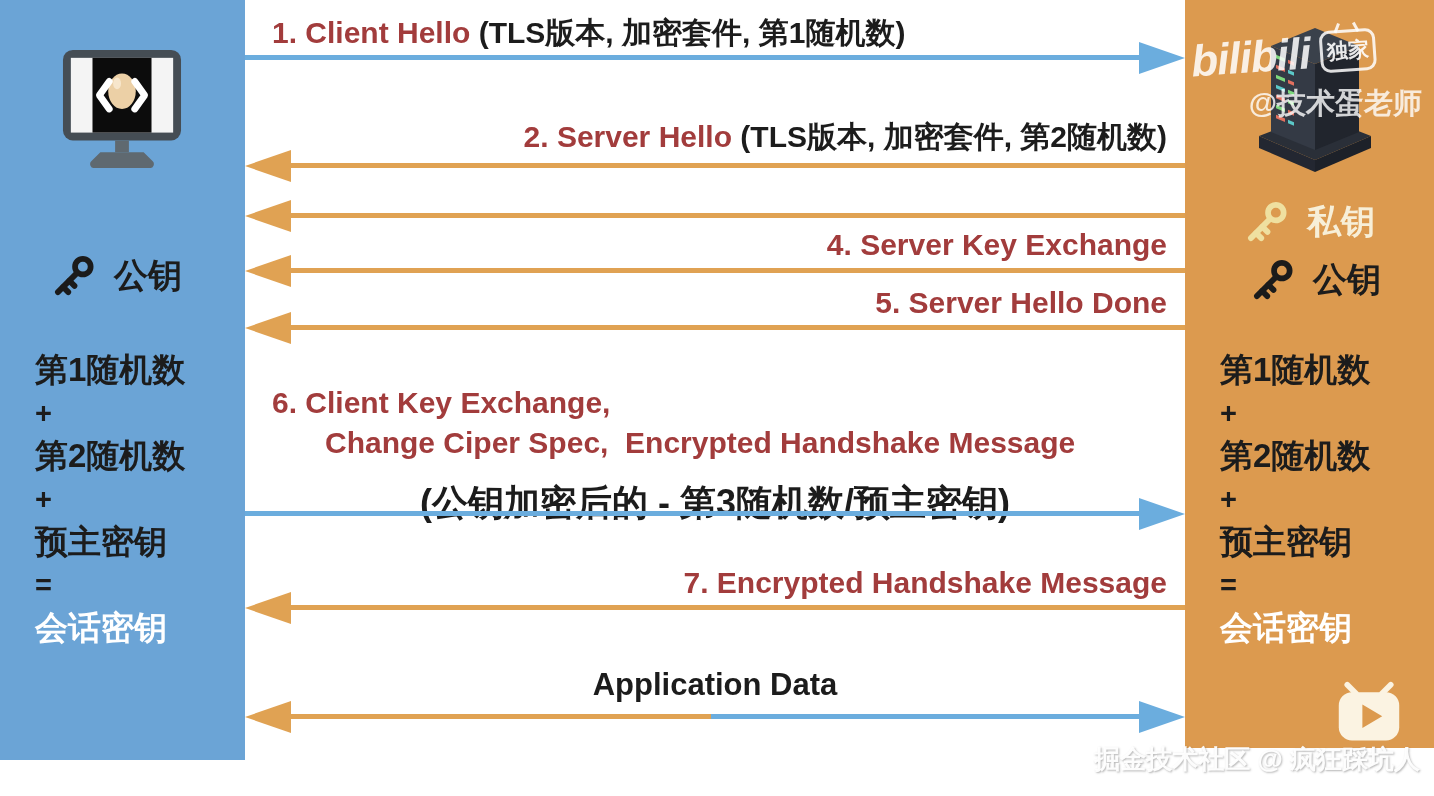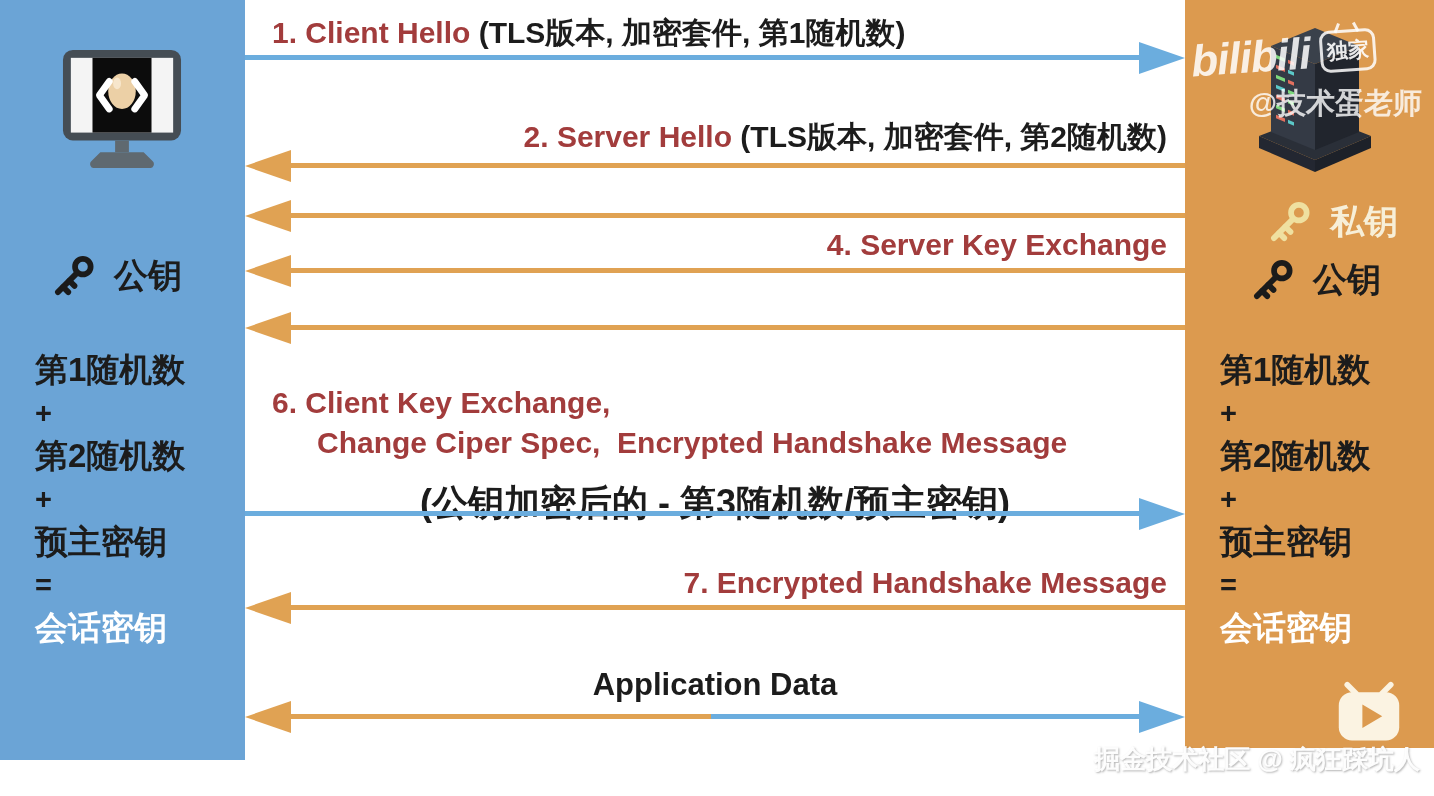--- a/index.html
+++ b/index.html
@@ -38,21 +38,21 @@
   .arrow.dir-left .head{left:0;border-right:46px solid var(--orange-arrow);}
   .arrow.dir-both .shaft.half-left{left:40px;width:426px;background:var(--orange-arrow);}
   .arrow.dir-both .head.hl{left:0;border-right:46px solid var(--orange-arrow);}
   .arrow.dir-both .shaft.half-right{left:466px;right:40px;background:var(--blue-arrow);}
   .arrow.dir-both .head.hr{right:0;border-left:46px solid var(--blue-arrow);}
 
   
   .icon-monitor{position:absolute;left:56px;top:48px;}
   .key-row{position:absolute;display:flex;align-items:center;gap:14px;font-weight:700;font-size:34px;color:var(--ink);}
   .panel.left .key-row{left:48px;top:250px;}
-  .panel.right .key-row.priv{left:79px;top:196px;color:#f7efd8;font-family:Liberation Mono, monospace;}
+  .panel.right .key-row.priv{left:56px;top:196px;color:#f7efd8;font-family:Liberation Mono, monospace;}
   .panel.right .key-row.pub{left:62px;top:254px;}
   .formula{position:absolute;top:350px;left:0;width:100%;font-weight:700;color:var(--ink);padding-left:35px;}
   .formula div{height:43px;font-size:33px;line-height:40px;}
   .formula div.op{font-size:29px;}
   .formula div.session{color:#ffffff;}
 
   
   .icon-server{position:absolute;left:70px;top:24px;}
   .bili-logo{position:absolute;left:6px;top:30px;display:flex;align-items:center;gap:10px;transform:rotate(-4deg);z-index:3;}
   .bili-logo .word{font-size:44px;font-weight:700;font-style:italic;letter-spacing:-1px;color:rgba(255,255,255,.85);}
@@ -132,27 +132,28 @@
       <div class="shaft"></div>
         <div class="head"></div>
     </div>
 
     <div class="msg align-right" style="top:226px;color:var(--red);">4. Server Key Exchange</div>
     <div class="arrow dir-left" style="top:255px;">
       <div class="shaft"></div>
         <div class="head"></div>
     </div>
 
+    <div class="msg align-right" style="top:284px;color:var(--red);">5. Server Hello Done</div>
     <div class="arrow dir-left" style="top:312px;">
       <div class="shaft"></div>
         <div class="head"></div>
     </div>
 
     <div class="msg" style="left:27px;top:384px;color:var(--red);">6. Client Key Exchange,</div>
-    <div class="msg pre" style="left:72px;top:424px;color:var(--red);">Change Ciper Spec,  Encrypted Handshake Message</div>
+    <div class="msg pre" style="left:80px;top:424px;color:var(--red);">Change Ciper Spec,  Encrypted Handshake Message</div>
     <div class="msg align-center" style="top:484px;color:var(--ink);font-size:36px;">(公钥加密后的 - 第3随机数/预主密钥)</div>
     <div class="arrow dir-right" style="top:498px;">
       <div class="shaft"></div>
         <div class="head"></div>
     </div>
 
     <div class="msg align-right" style="top:564px;color:var(--red);">7. Encrypted Handshake Message</div>
     <div class="arrow dir-left" style="top:592px;">
       <div class="shaft"></div>
         <div class="head"></div>

